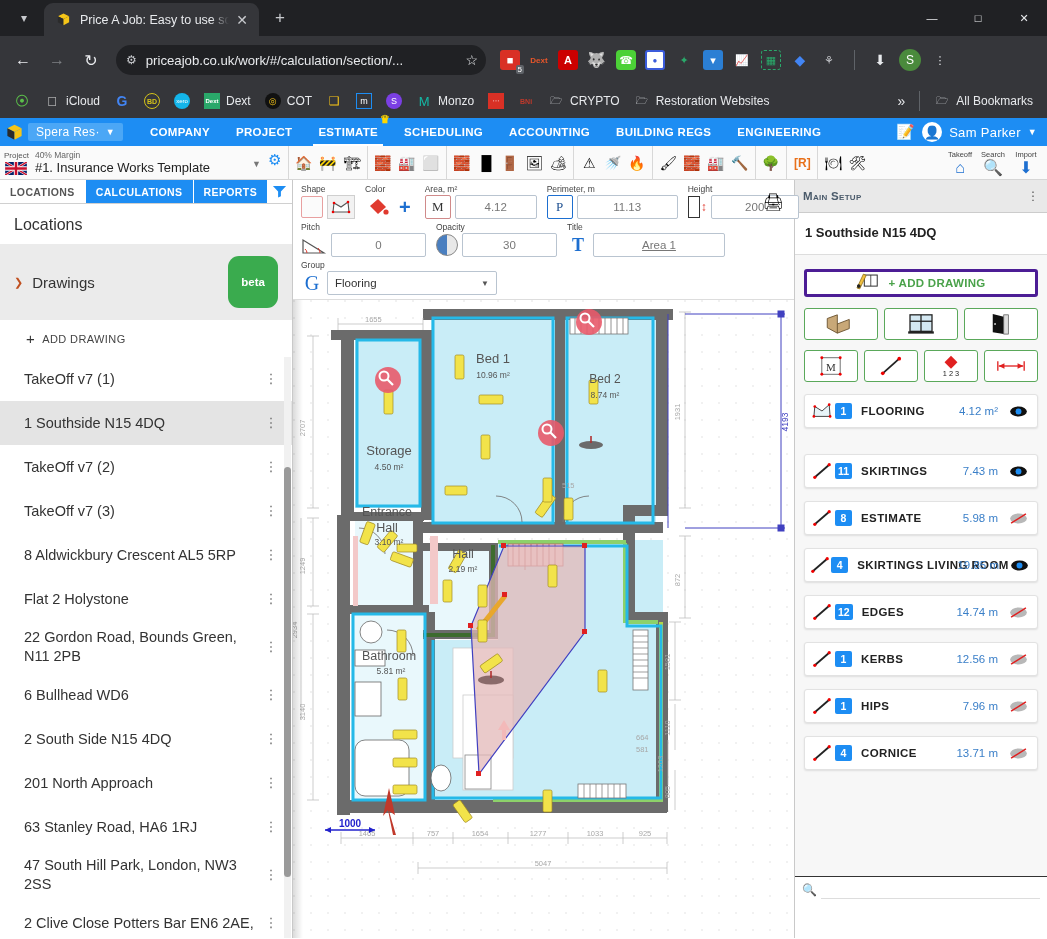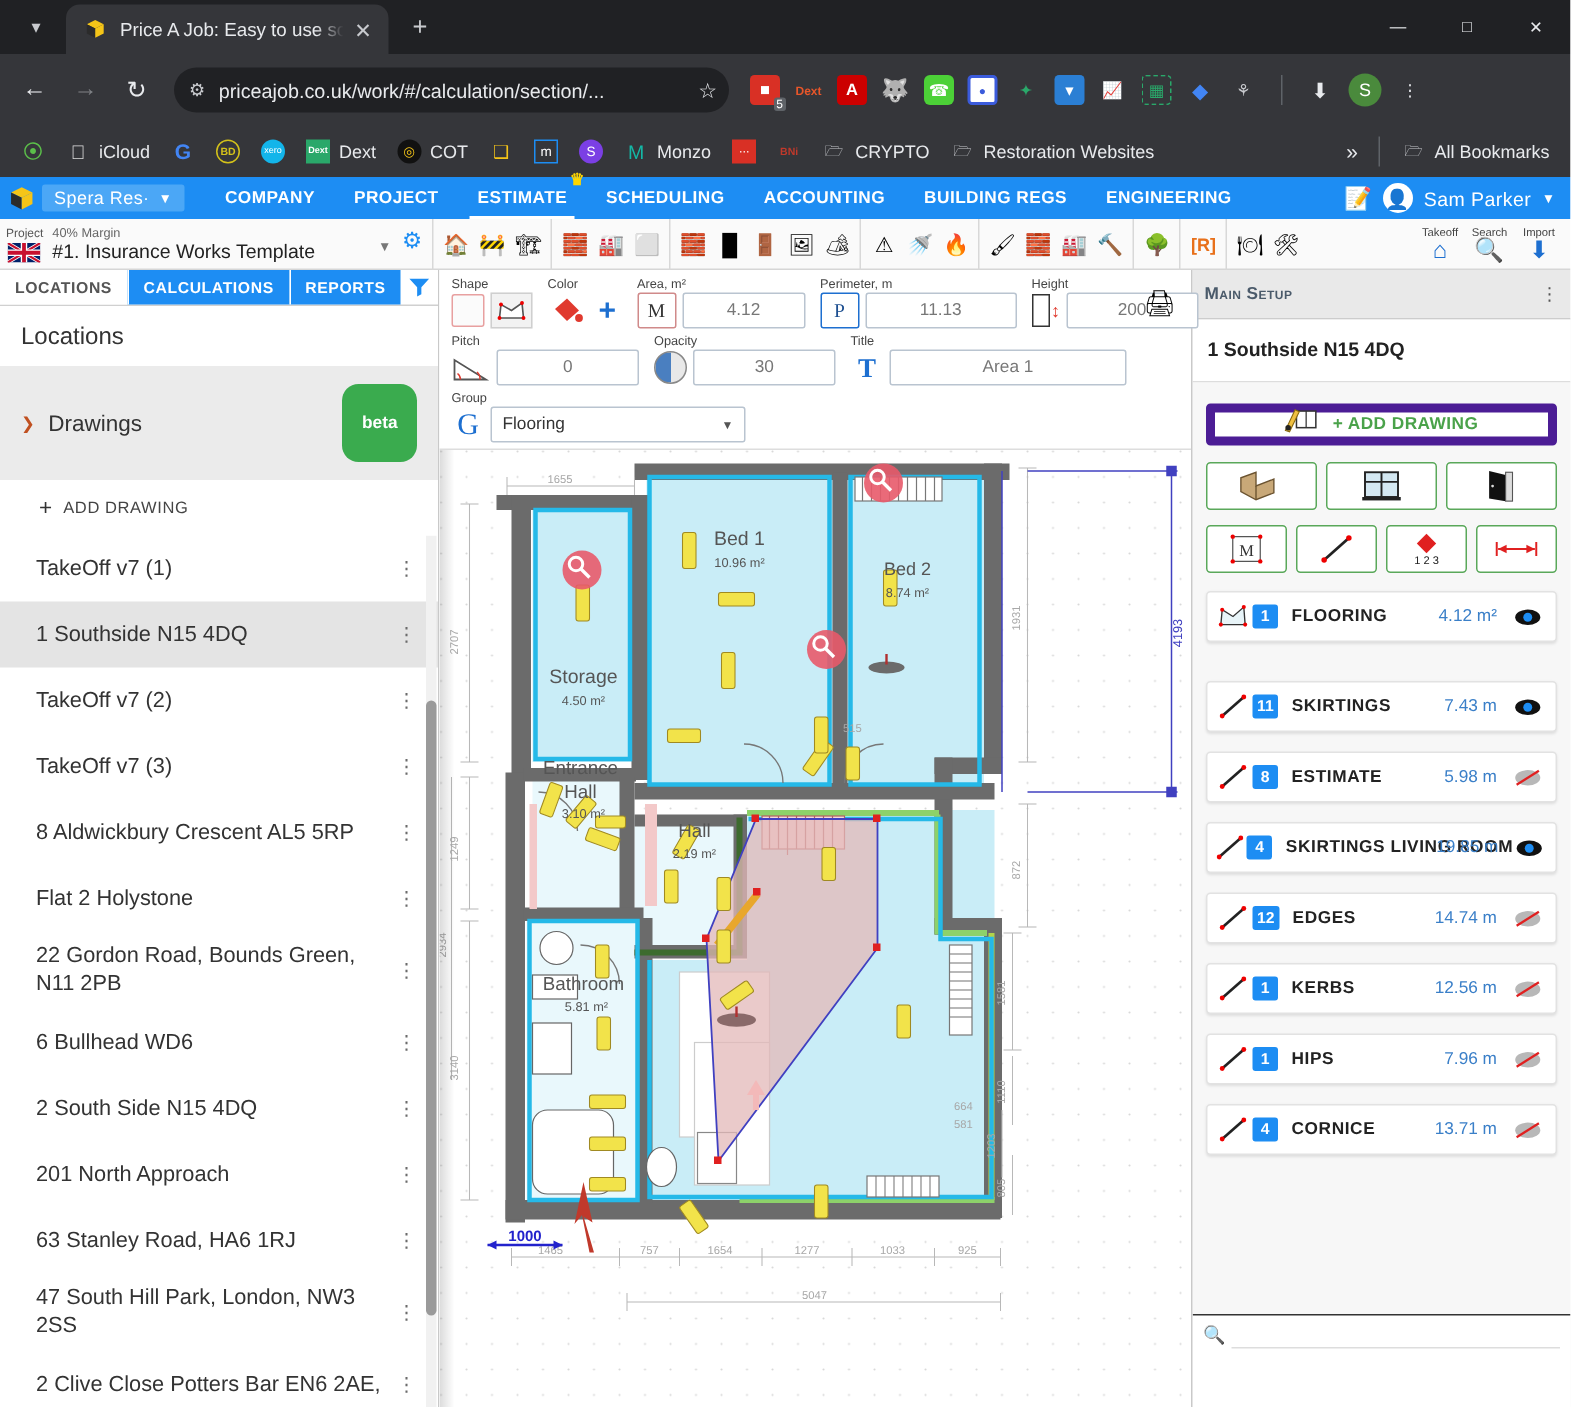--- a/index.html
+++ b/index.html
@@ -166,21 +166,21 @@
   
   .rightp { width:252px; background:#f5f5f5; display:flex; flex-direction:column; }
   .rp-head { height:22px; background:#e9e9e9; display:flex; align-items:center;
              padding:16px 8px; border-bottom:1px solid #ccc;}
   .rp-head .t { font-size:11.5px; color:#4a5a6a; font-weight:bold; font-variant:small-caps;
                 letter-spacing:.3px;}
   .rp-head .k { margin-left:auto; color:#555; font-size:12px; line-height:4px;}
   .rp-loc { background:#fff; padding:12px 10px 14px; font-size:13px; font-weight:bold;
             color:#222; border-bottom:1px solid #ddd;}
   .rp-body { flex:1; background:#f7f7f7; padding:14px 9px 0; overflow:hidden; }
-  .add-drawing { border:6px solid #4c1d95; border-radius:3px; height:28px; background:#fff;
+  .add-drawing { border:3px solid #4c1d95; border-radius:3px; height:28px; background:#fff;
      display:flex; align-items:center; justify-content:center; gap:8px; margin-bottom:11px;}
   .add-drawing .lbl { color:#4aa24a; font-size:11.5px; font-weight:bold; letter-spacing:.3px; }
   .btn-row { display:flex; gap:6px; margin-bottom:10px; }
   .gbtn { flex:1; height:32px; border:1px solid #5aa85a; border-radius:3px; background:#fff;
           display:flex; align-items:center; justify-content:center; }
   .layers { margin-top:12px; }
   .layer { background:#fff; border:1px solid #e2e2e2; border-radius:3px; height:34px;
            display:flex; align-items:center; padding:0 6px 0 4px; margin-bottom:13px;
            box-shadow:0 1px 2px rgba(0,0,0,.10); position:relative;}
   .layer .lico { width:26px; display:flex; align-items:center; justify-content:center; }
@@ -599,21 +599,21 @@
           <div class="pinner">
             <div style="width:22px;height:22px;border-radius:50%;background:linear-gradient(90deg,#4a7fc0 50%, #e8e8e8 50%);border:1px solid #888;"></div>
             <div class="pbox" style="width:95px;">30</div>
           </div>
         </div>
 
         <div class="pfield">
           <span class="plbl">Title</span>
           <div class="pinner">
             <div style="width:22px;text-align:center;color:#1d6fd0;font-family:'Liberation Serif',serif;font-size:18px;font-weight:bold;"><span>T</span></div>
-            <div class="pbox" style="width:158px;">Area 1</div>
+            <div class="pbox" style="width:132px;text-decoration:underline;">Area 1</div>
           </div>
         </div>
       </div>
 
       <div class="prow" style="margin-bottom:0;">
         <div class="pfield">
           <span class="plbl">Group</span>
           <div class="pinner">
             <div style="width:22px;text-align:center;color:#1d6fd0;font-family:'Liberation Serif',serif;font-size:20px;"><span>G</span></div>
             <div class="pbox" style="width:170px;justify-content:space-between;padding:0 7px;color:#333;">

